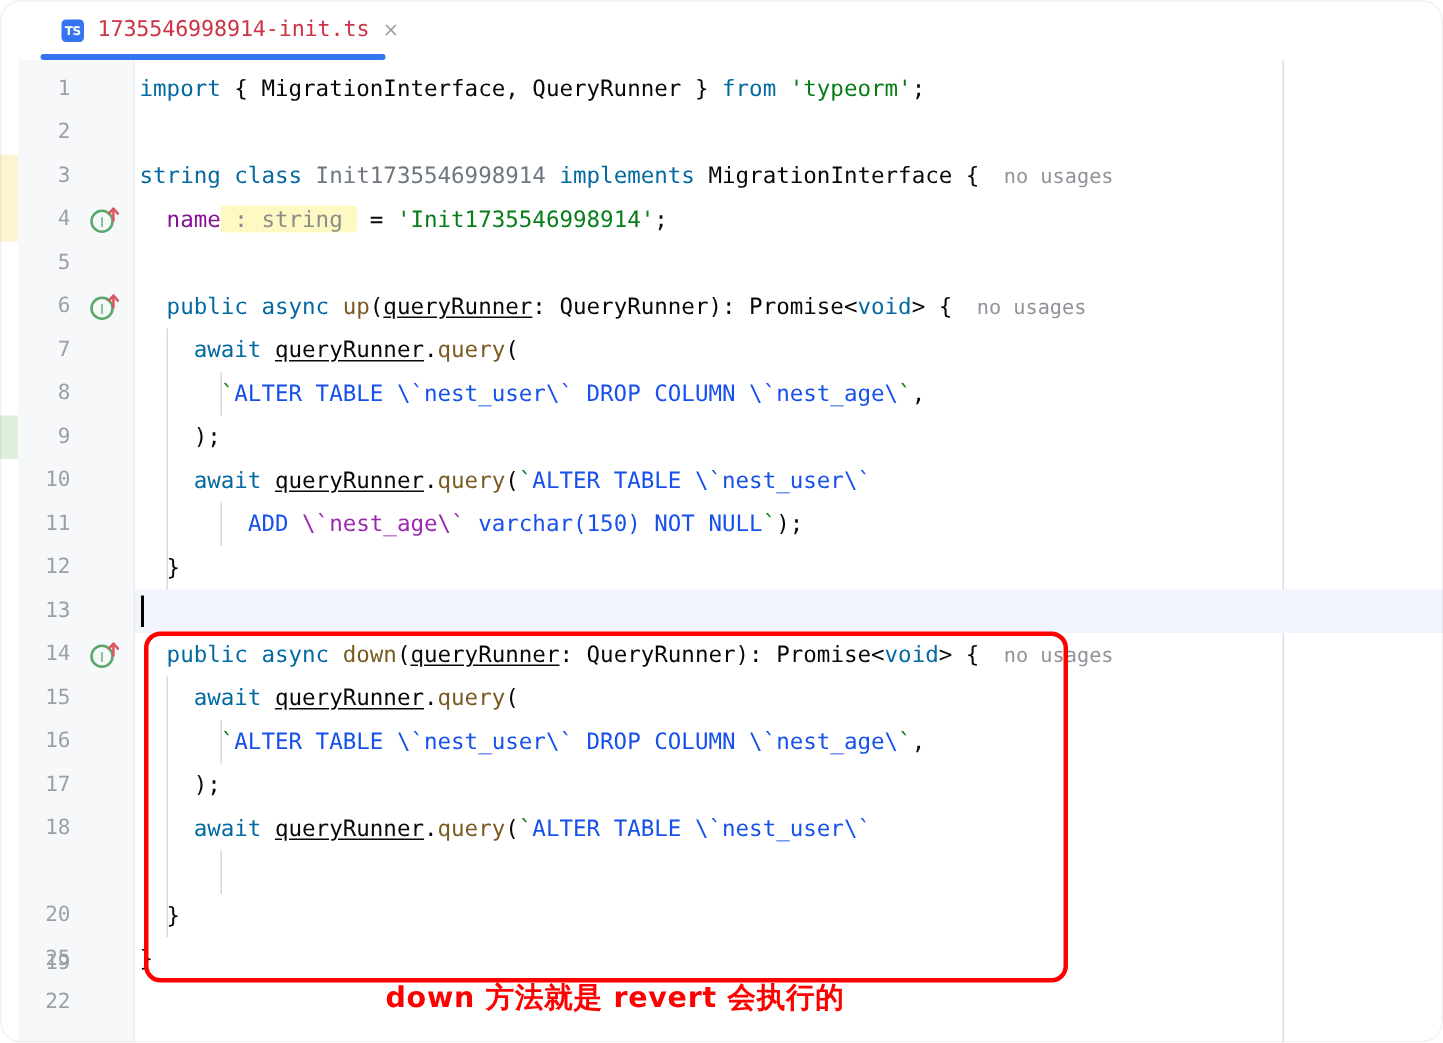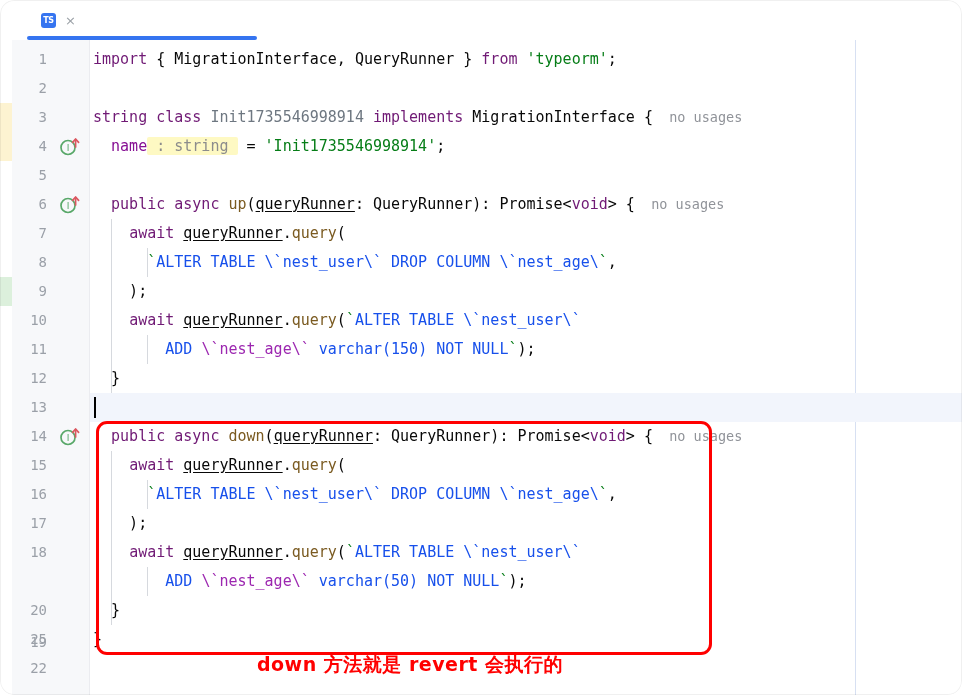--- a/index.html
+++ b/index.html
@@ -177,21 +177,21 @@
     height: 29px;
     line-height: 29px;
     white-space: pre;
     font-family: "DejaVu Sans Mono", "Liberation Mono", monospace;
     font-size: 15px;
     letter-spacing: 0px;
     color: #080808;
   }
 
   
-  .kw       { color: #701a75; }
+  .kw       { color: #0369a1; }
   .plain    { color: #080808; }
   .str      { color: #067D17; }
   .sqlstr   { color: #1750EB; }
   .sqlident { color: #9C27B0; }
   .num      { color: #1750EB; }
   .fname    { color: #7A5A20; }
   .fieldname{ color: #871094; }
   .param    { color: #080808; text-decoration: underline; text-decoration-color: #080808; text-underline-offset: 2px; }
   .classname{ color: #6E7781; }
   .typehint {
@@ -242,20 +242,21 @@
   }
 </style>
 </head>
 <body>
 
 <div id="window">
 
   <div id="tabbar">
     <div id="tab">
       <span id="ts-badge">TS</span>
+      <span id="tab-title">1735546998914-init.ts</span>
       <span id="tab-close">×</span>
     </div>
     <div id="tab-underline"></div>
   </div>
 
   <div id="editor">
 
     <div id="vcs-col">
         <div class="vcs-mark vcs-mod" style="top: 63px; height: 58px; background: rgb(253, 243, 209);"></div>
         <div class="vcs-mark vcs-add" style="top: 237px; height: 29px; background: rgb(220, 240, 220);"></div>
@@ -330,21 +331,20 @@
         <div class="line" style="top: 237px; left: 3px;"><span class="plain">    );</span></div>
         <div class="line" style="top: 266px; left: 3px;"><span class="plain">    </span><span class="kw">await</span><span class="plain"> </span><span class="param">queryRunner</span><span class="plain">.</span><span class="fname">query</span><span class="plain">(</span><span class="str">`</span><span class="sqlstr">ALTER TABLE \`nest_user\`</span></div>
         <div class="line" style="top: 295px; left: 3px;"><span class="plain">        </span><span class="sqlstr">ADD </span><span class="sqlident">\`nest_age\`</span><span class="sqlstr"> varchar(</span><span class="num">150</span><span class="sqlstr">) NOT NULL</span><span class="str">`</span><span class="plain">);</span></div>
         <div class="line" style="top: 324px; left: 3px;"><span class="plain">  }</span></div>
         <div class="line" style="top: 353px; left: 3px;"></div>
         <div class="line" style="top: 382px; left: 3px;"><span class="plain">  </span><span class="kw">public</span><span class="plain"> </span><span class="kw">async</span><span class="plain"> </span><span class="fname">down</span><span class="plain">(</span><span class="param">queryRunner</span><span class="plain">: QueryRunner): Promise&lt;</span><span class="kw">void</span><span class="plain">&gt; {</span><span class="inlayusage">  no usages</span></div>
         <div class="line" style="top: 411px; left: 3px;"><span class="plain">    </span><span class="kw">await</span><span class="plain"> </span><span class="param">queryRunner</span><span class="plain">.</span><span class="fname">query</span><span class="plain">(</span></div>
         <div class="line" style="top: 440px; left: 3px;"><span class="plain">      </span><span class="str">`</span><span class="sqlstr">ALTER TABLE \`nest_user\` DROP COLUMN \`nest_age\</span><span class="str">`</span><span class="plain">,</span></div>
         <div class="line" style="top: 469px; left: 3px;"><span class="plain">    );</span></div>
         <div class="line" style="top: 498px; left: 3px;"><span class="plain">    </span><span class="kw">await</span><span class="plain"> </span><span class="param">queryRunner</span><span class="plain">.</span><span class="fname">query</span><span class="plain">(</span><span class="str">`</span><span class="sqlstr">ALTER TABLE \`nest_user\`</span></div>
-        <div class="line" style="top: 527px; left: 3px;"><span class="plain">        </span><span class="sqlstr">ADD </span><span class="sqlident">\`nest_age\`</span><span class="sqlstr"> varchar(</span><span class="num">50</span><span class="sqlstr">) NOT NULL</span><span class="str">`</span><span class="plain">);</span></div>
         <div class="line" style="top: 556px; left: 3px;"><span class="plain">  }</span></div>
         <div class="line" style="top: 585px; left: 3px;"><span class="plain">}</span></div>
         <div class="line" style="top: 614px; left: 3px;"></div>
         <div class="caret" style="left: 4px; top: 357px;"></div>
       </div>
 
     <div id="redbox"></div>
 
     <div id="annotation">down 方法就是 revert 会执行的</div>
   </div>

